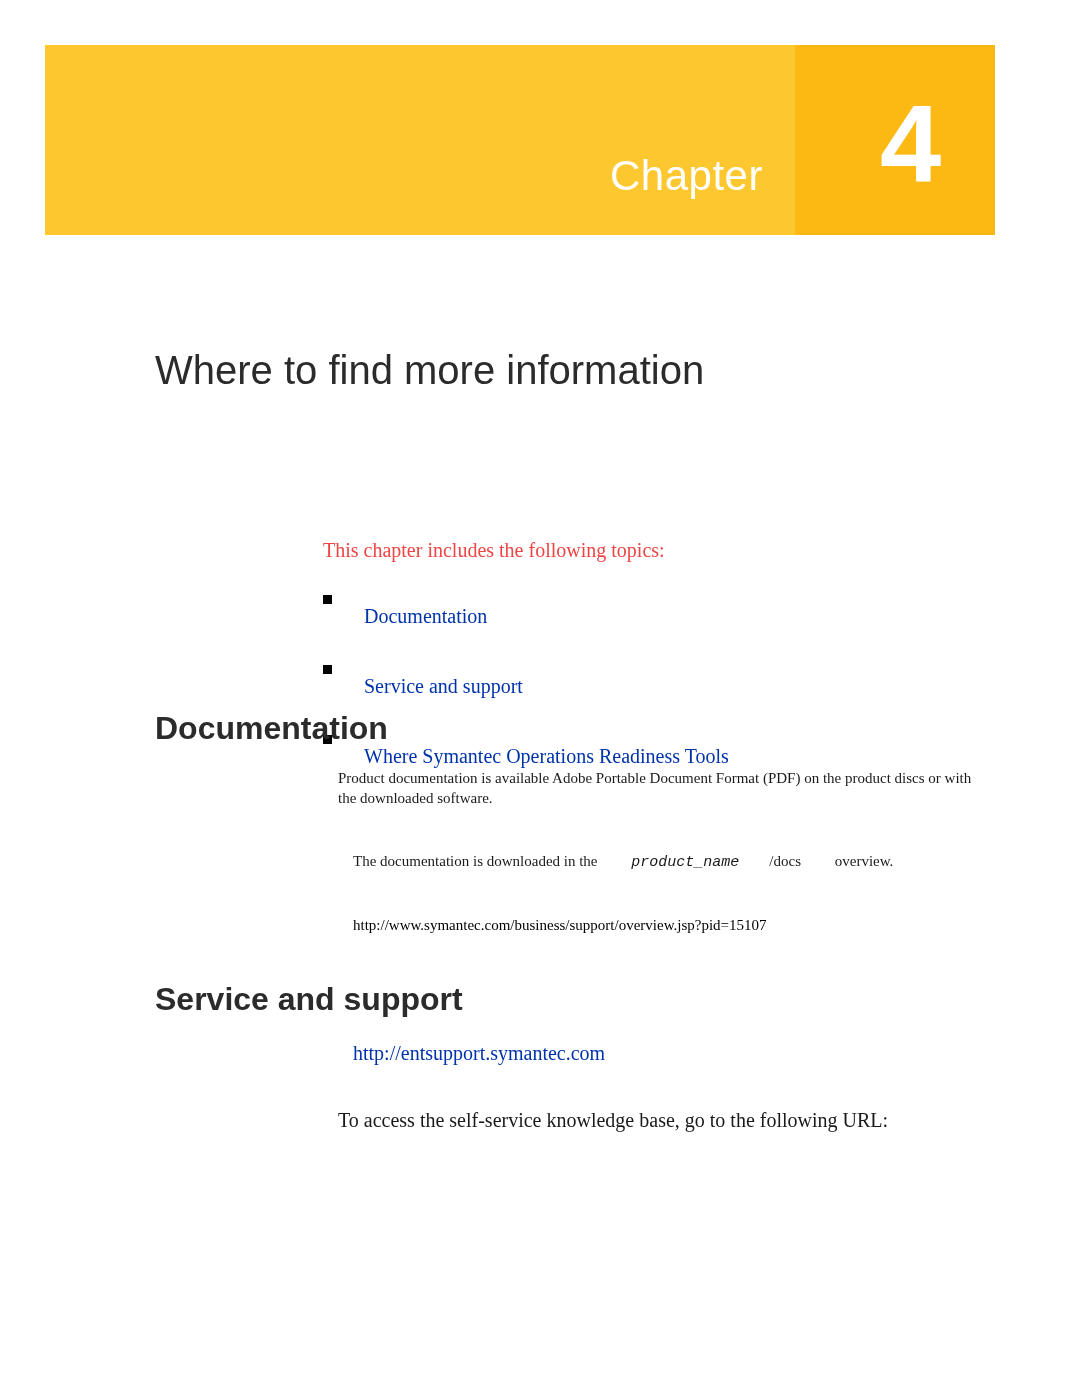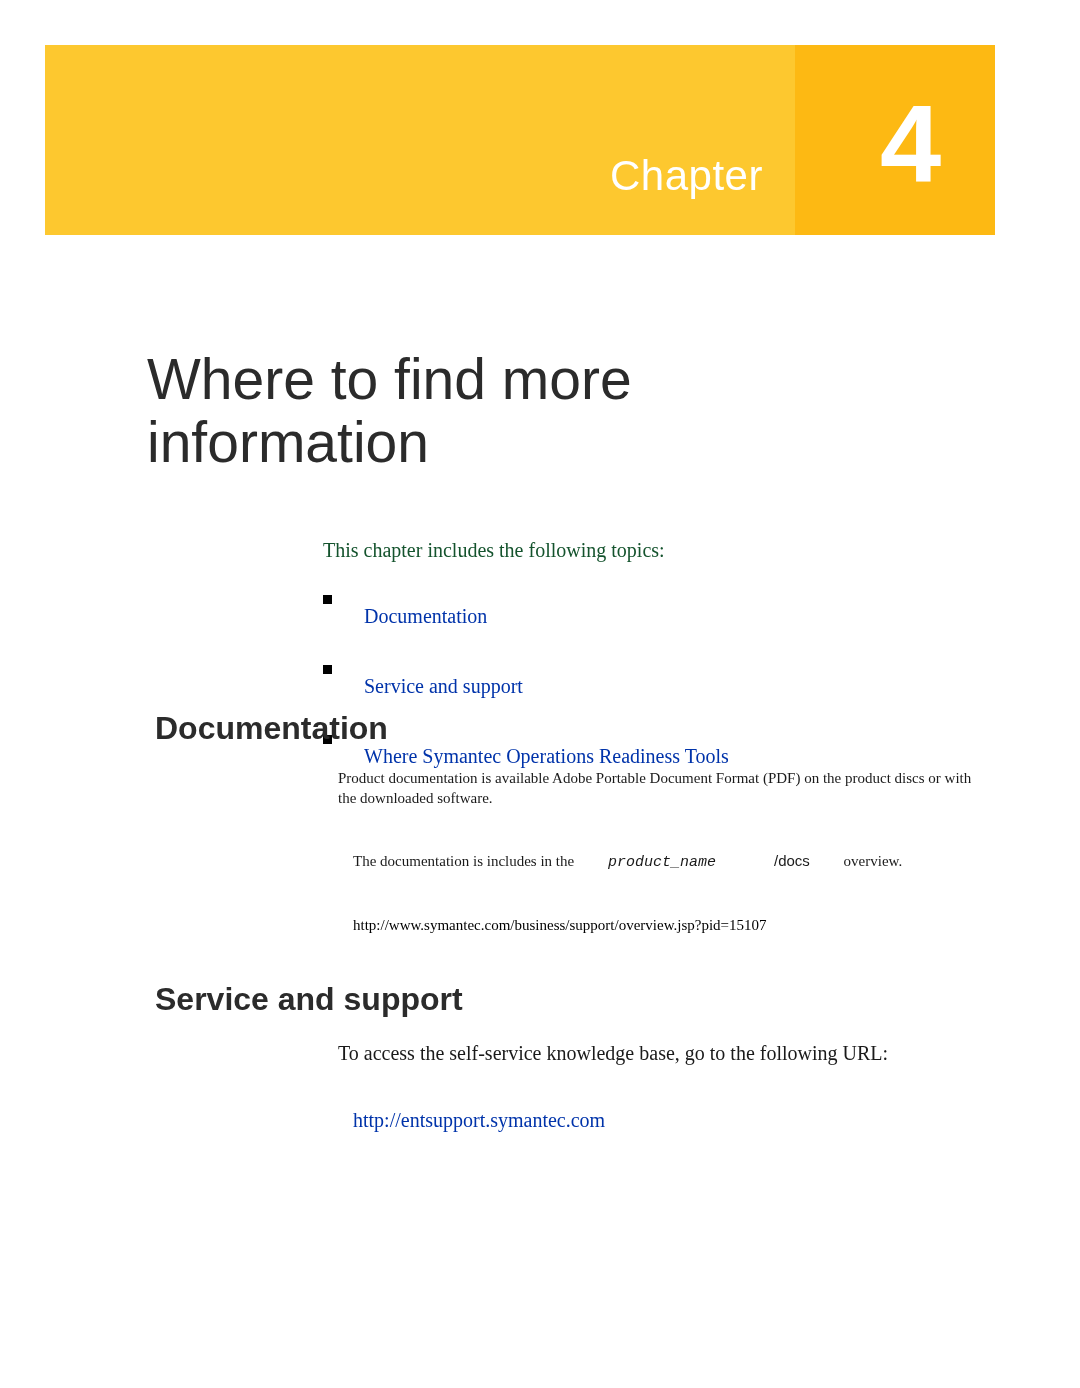--- a/index.html
+++ b/index.html
@@ -49,35 +49,35 @@
     left: 820px;
     top: 28px;
     font-family: "Helvetica Neue", Helvetica, Arial, sans-serif;
     font-weight: 700;
     font-size: 110px;
     color: #ffffff;
     line-height: 1;
   }
   .main-title {
     position: absolute;
-    left: 102px;
+    left: 110px;
     top: 303px;
     font-family: "Helvetica Neue", Helvetica, Arial, sans-serif;
     font-weight: 300;
-    font-size: 57px;
+    font-size: 40px;
     line-height: 1.1;
     color: #2b2b2b;
     width: 760px;
   }
   .intro {
     position: absolute;
     left: 278px;
     top: 494px;
     font-size: 20px;
-    color: #14532d;
+    color: #ef4444;
     font-family: Georgia, "Times New Roman", serif;
   }
   ul.topics {
     position: absolute;
     left: 278px;
     top: 530px;
     list-style: none;
     font-size: 20px;
   }
   ul.topics li {
@@ -119,22 +119,21 @@
     font-size: 15px;
     line-height: 1.35;
     font-family: Georgia, "Times New Roman", serif;
   }
   .sec1-body p { margin-bottom: 12px; }
   .sec1-body .mono {
     font-family: "Courier New", Courier, monospace;
     font-style: italic;
   }
   .sec1-body .mono-up {
-    font-family: Liberation Sans, sans-serif;
-    margin-left: 28px;
+    font-family: Liberation Serif, serif;
   }
   .sec1-body a.link {
     color: #000000;
     text-decoration: none;
   }
   .sec2-h {
     position: absolute;
     left: 110px;
     top: 936px;
   }
@@ -178,28 +177,28 @@
     </li>
     <li>
       <a href="#">Where Symantec Operations Readiness Tools</a>
     </li>
   </ul>
 
   <h2 class="section-h sec1-h">Documentation</h2>
   <div class="sec1-body">
     <p>Product documentation is available Adobe Portable Document Format (PDF) on the product discs or with the downloaded software.</p>
     <p>
-      <span>The documentation is includes in the </span><span class="mono">product_name</span><span class="mono-up">/docs</span><span> overview.</span>
+      <span>The documentation is downloaded in the </span><span class="mono">product_name</span><span class="mono-up">/docs</span><span> overview.</span>
     </p>
     <p>
       <a href="#" class="link">http://www.symantec.com/business/support/overview.jsp?pid=15107</a>
     </p>
   </div>
 
   <h2 class="section-h sec2-h">Service and support</h2>
   <div class="sec2-body">
-    <p>To access the self-service knowledge base, go to the following URL:</p>
     <p>
       <a href="#" class="link">http://entsupport.symantec.com</a>
     </p>
+    <p>To access the self-service knowledge base, go to the following URL:</p>
   </div>
 
 </div>
 
 </body></html>

